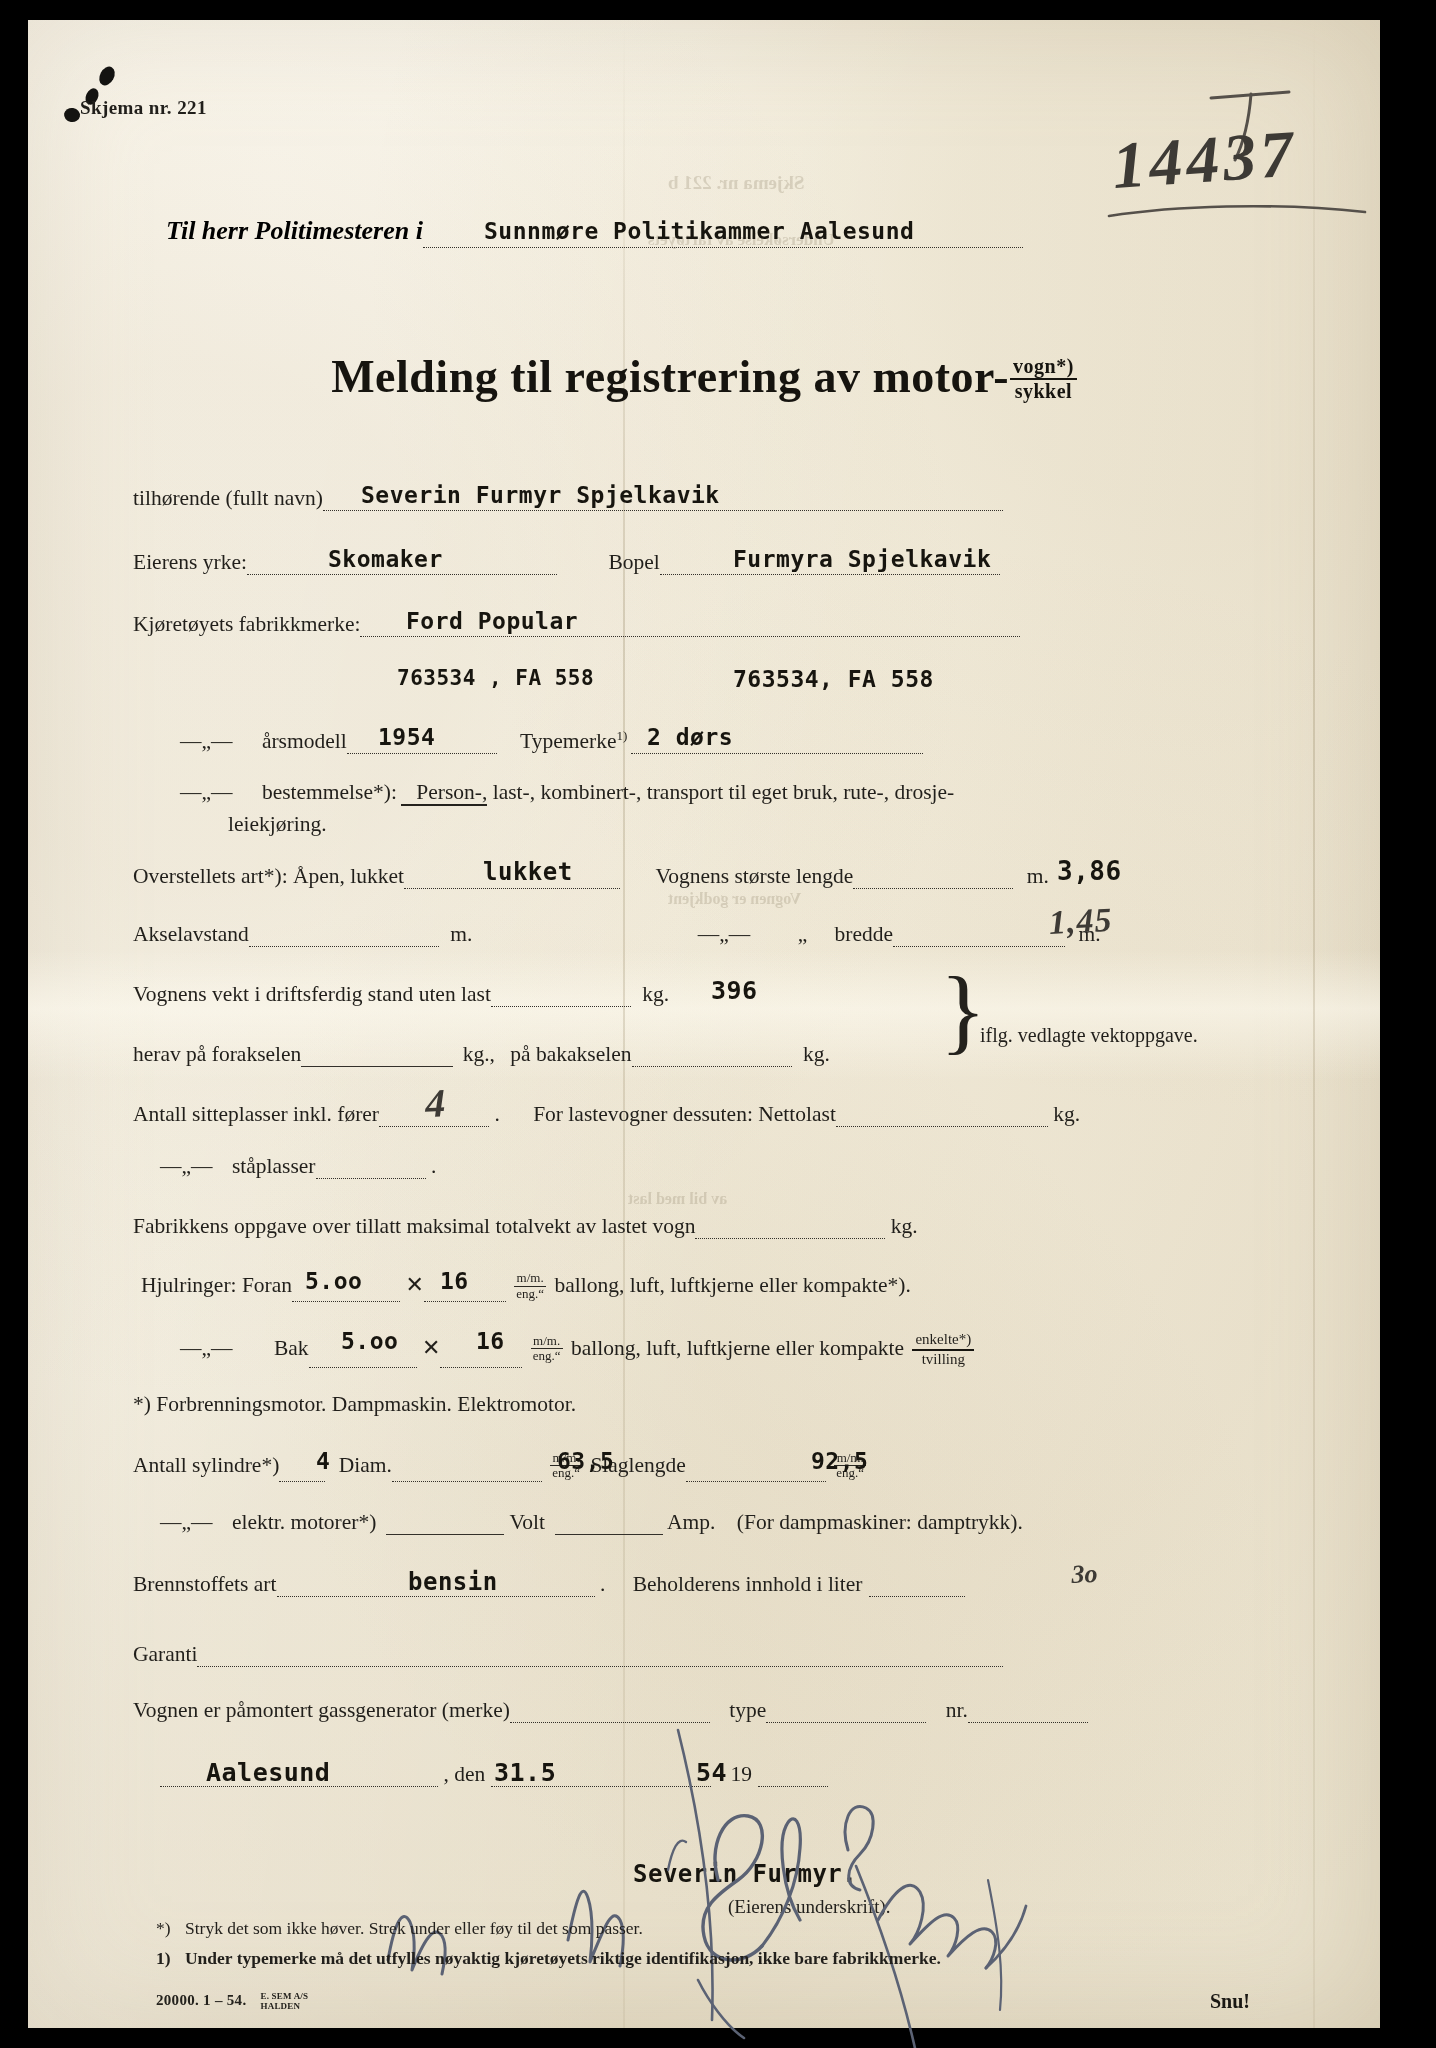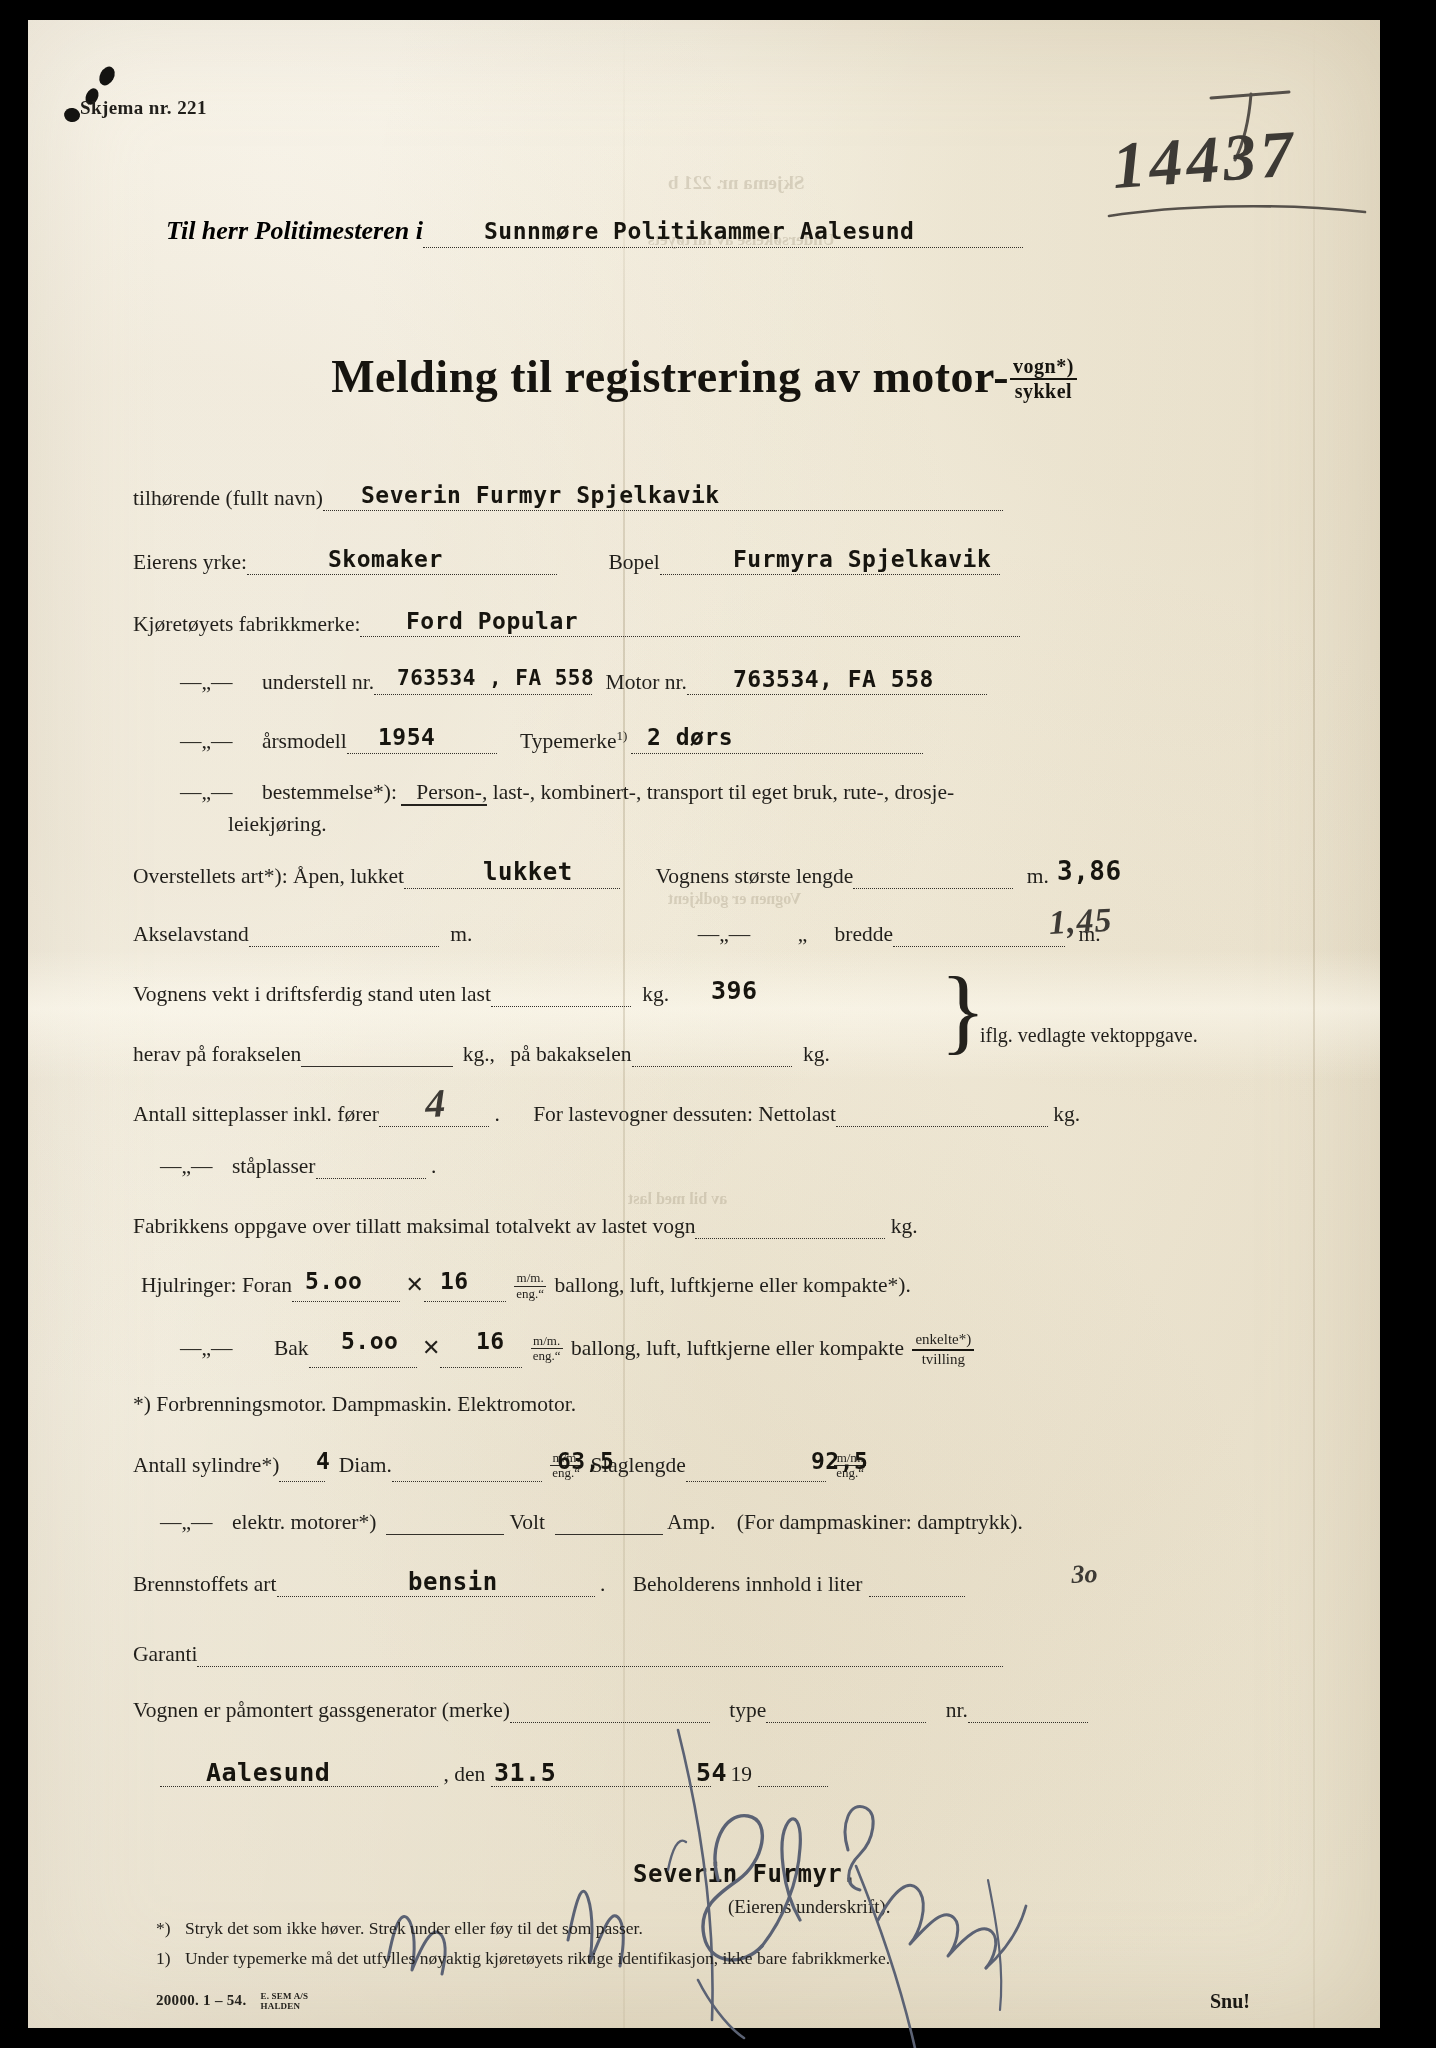--- a/index.html
+++ b/index.html
@@ -179,25 +179,20 @@
       <span class="lbl" style="margin-left:46px">Bopel</span><span class="ul" style="width:340px"></span>
     </div>
     <div class="tw" style="position:absolute;left:300px;top:526px;font-size:23px;">Skomaker</div>
     <div class="tw" style="position:absolute;left:705px;top:526px;font-size:23px;">Furmyra Spjelkavik</div>
 
     <div class="row" style="left:105px;top:592px;">
       <span class="lbl">Kjøretøyets fabrikkmerke:</span><span class="ul" style="width:660px"></span>
     </div>
     <div class="tw" style="position:absolute;left:378px;top:588px;font-size:23px;">Ford Popular</div>
 
-    <div class="row" style="left:152px;top:650px;">
-      <span class="lbl">—„—</span>
-      <span class="lbl" style="margin-left:24px">understell nr.</span><span class="ul" style="width:218px"></span>
-      <span class="lbl" style="margin-left:8px">Motor nr.</span><span class="ul" style="width:300px"></span>
-    </div>
     <div class="tw" style="position:absolute;left:369px;top:646px;font-size:21px;">763534 , FA 558</div>
     <div class="tw" style="position:absolute;left:705px;top:646px;font-size:23px;">763534, FA 558</div>
 
     <div class="row" style="left:152px;top:708px;">
       <span class="lbl">—„—</span>
       <span class="lbl" style="margin-left:24px">årsmodell</span><span class="ul" style="width:150px"></span>
       <span class="lbl" style="margin-left:18px">Typemerke</span><sup style="font-size:13px">1)</sup><span class="ul" style="width:292px;margin-left:4px"></span>
     </div>
     <div class="tw" style="position:absolute;left:350px;top:704px;font-size:23px;">1954</div>
     <div class="tw" style="position:absolute;left:619px;top:704px;font-size:23px;">2 dørs</div>
@@ -371,21 +366,21 @@
       <path d="M140 20 C150 70, 156 110, 152 150" stroke-width="2.2"></path>
     </svg>
     <svg class="pen" style="left:340px;top:1820px;" width="220" height="160" viewBox="0 0 220 160">
       <path d="M20 120 C26 86, 34 66, 42 82 C48 96, 46 118, 44 130 C56 100, 66 84, 74 96 C80 106, 76 124, 74 134" stroke-width="3"></path>
     </svg>
 
     <div class="footnote" style="left:128px;top:1898px;">
       <span>*)</span>
       <span style="margin-left:10px">Stryk det som ikke høver.  Strek under eller føy til det som passer.</span>
     </div>
-    <div class="footnote" style="left:128px;top:1928px;">
+    <div class="footnote" style="left:128px;top:1928px;font-weight:bold;">
       <span>1)</span>
       <span style="margin-left:10px">Under typemerke må det utfylles nøyaktig kjøretøyets riktige identifikasjon, ikke bare fabrikkmerke.</span>
     </div>
 
     <div class="imprint" style="left:128px;top:1972px;">
       <span>20000.  1 – 54.</span>
       <span class="tiny" style="margin-left:10px">
         <span style="display:block">E. SEM A/S</span>
         <span style="display:block">HALDEN</span>
       </span>

